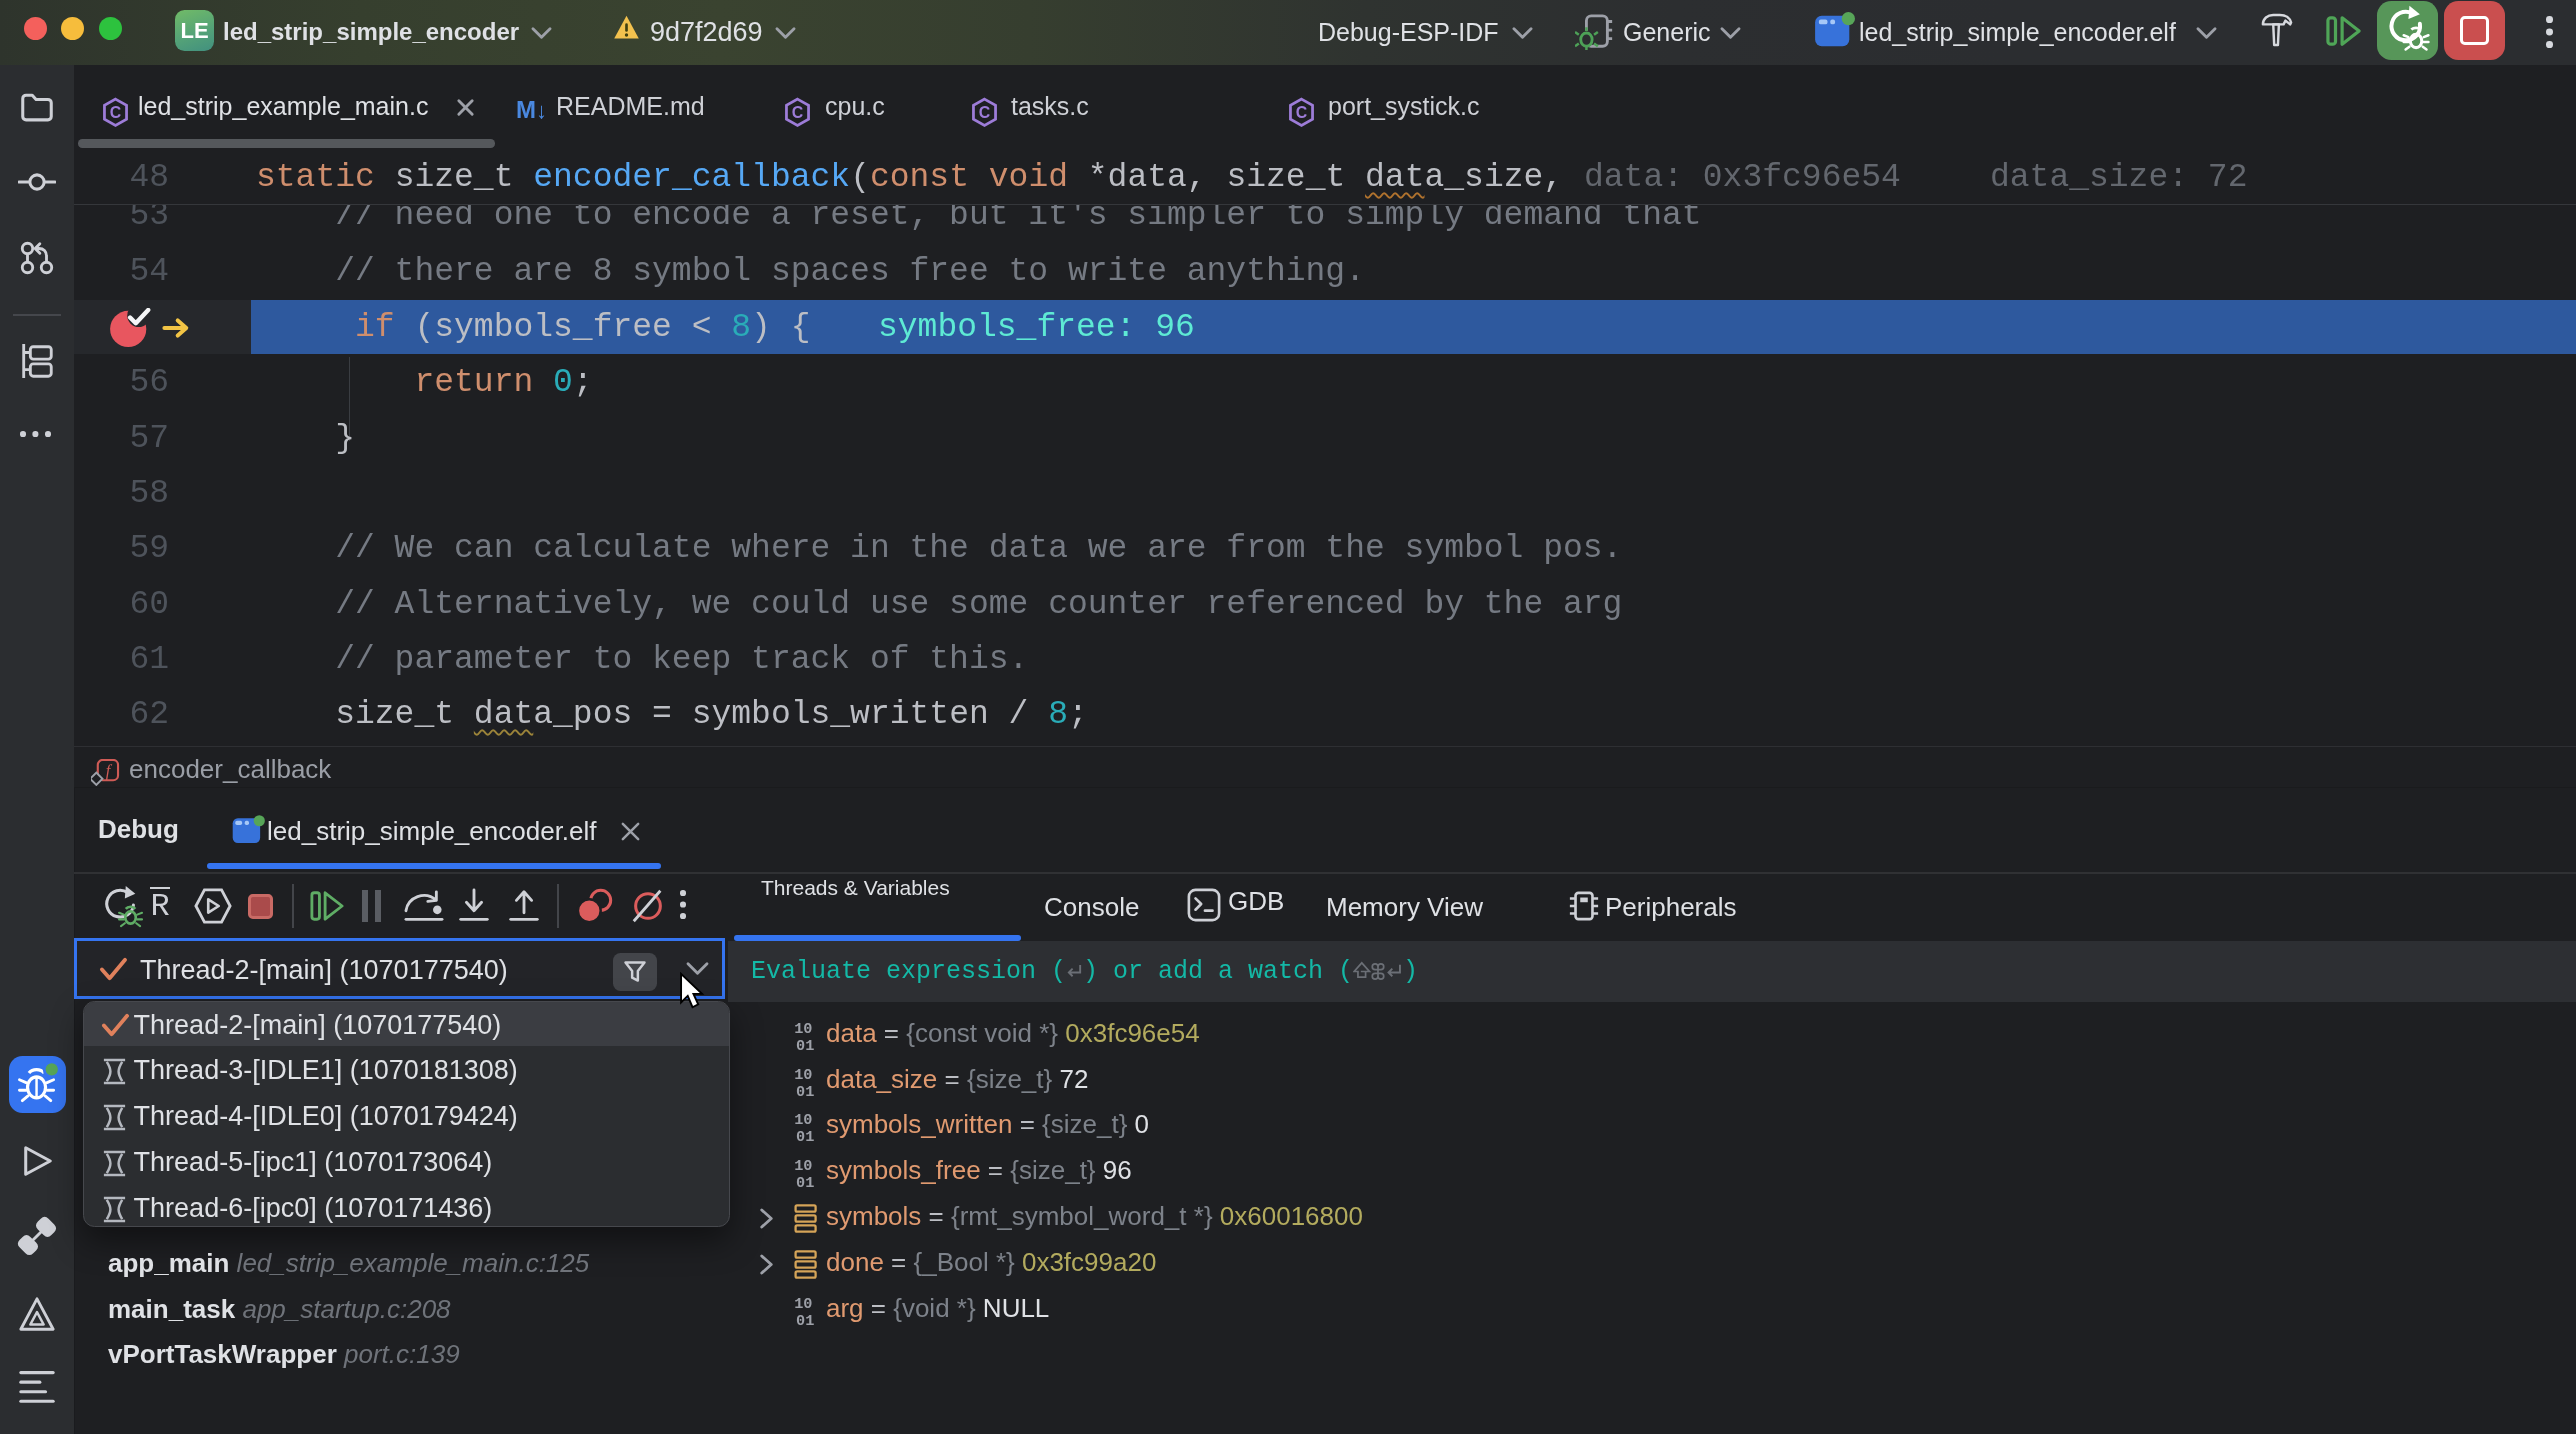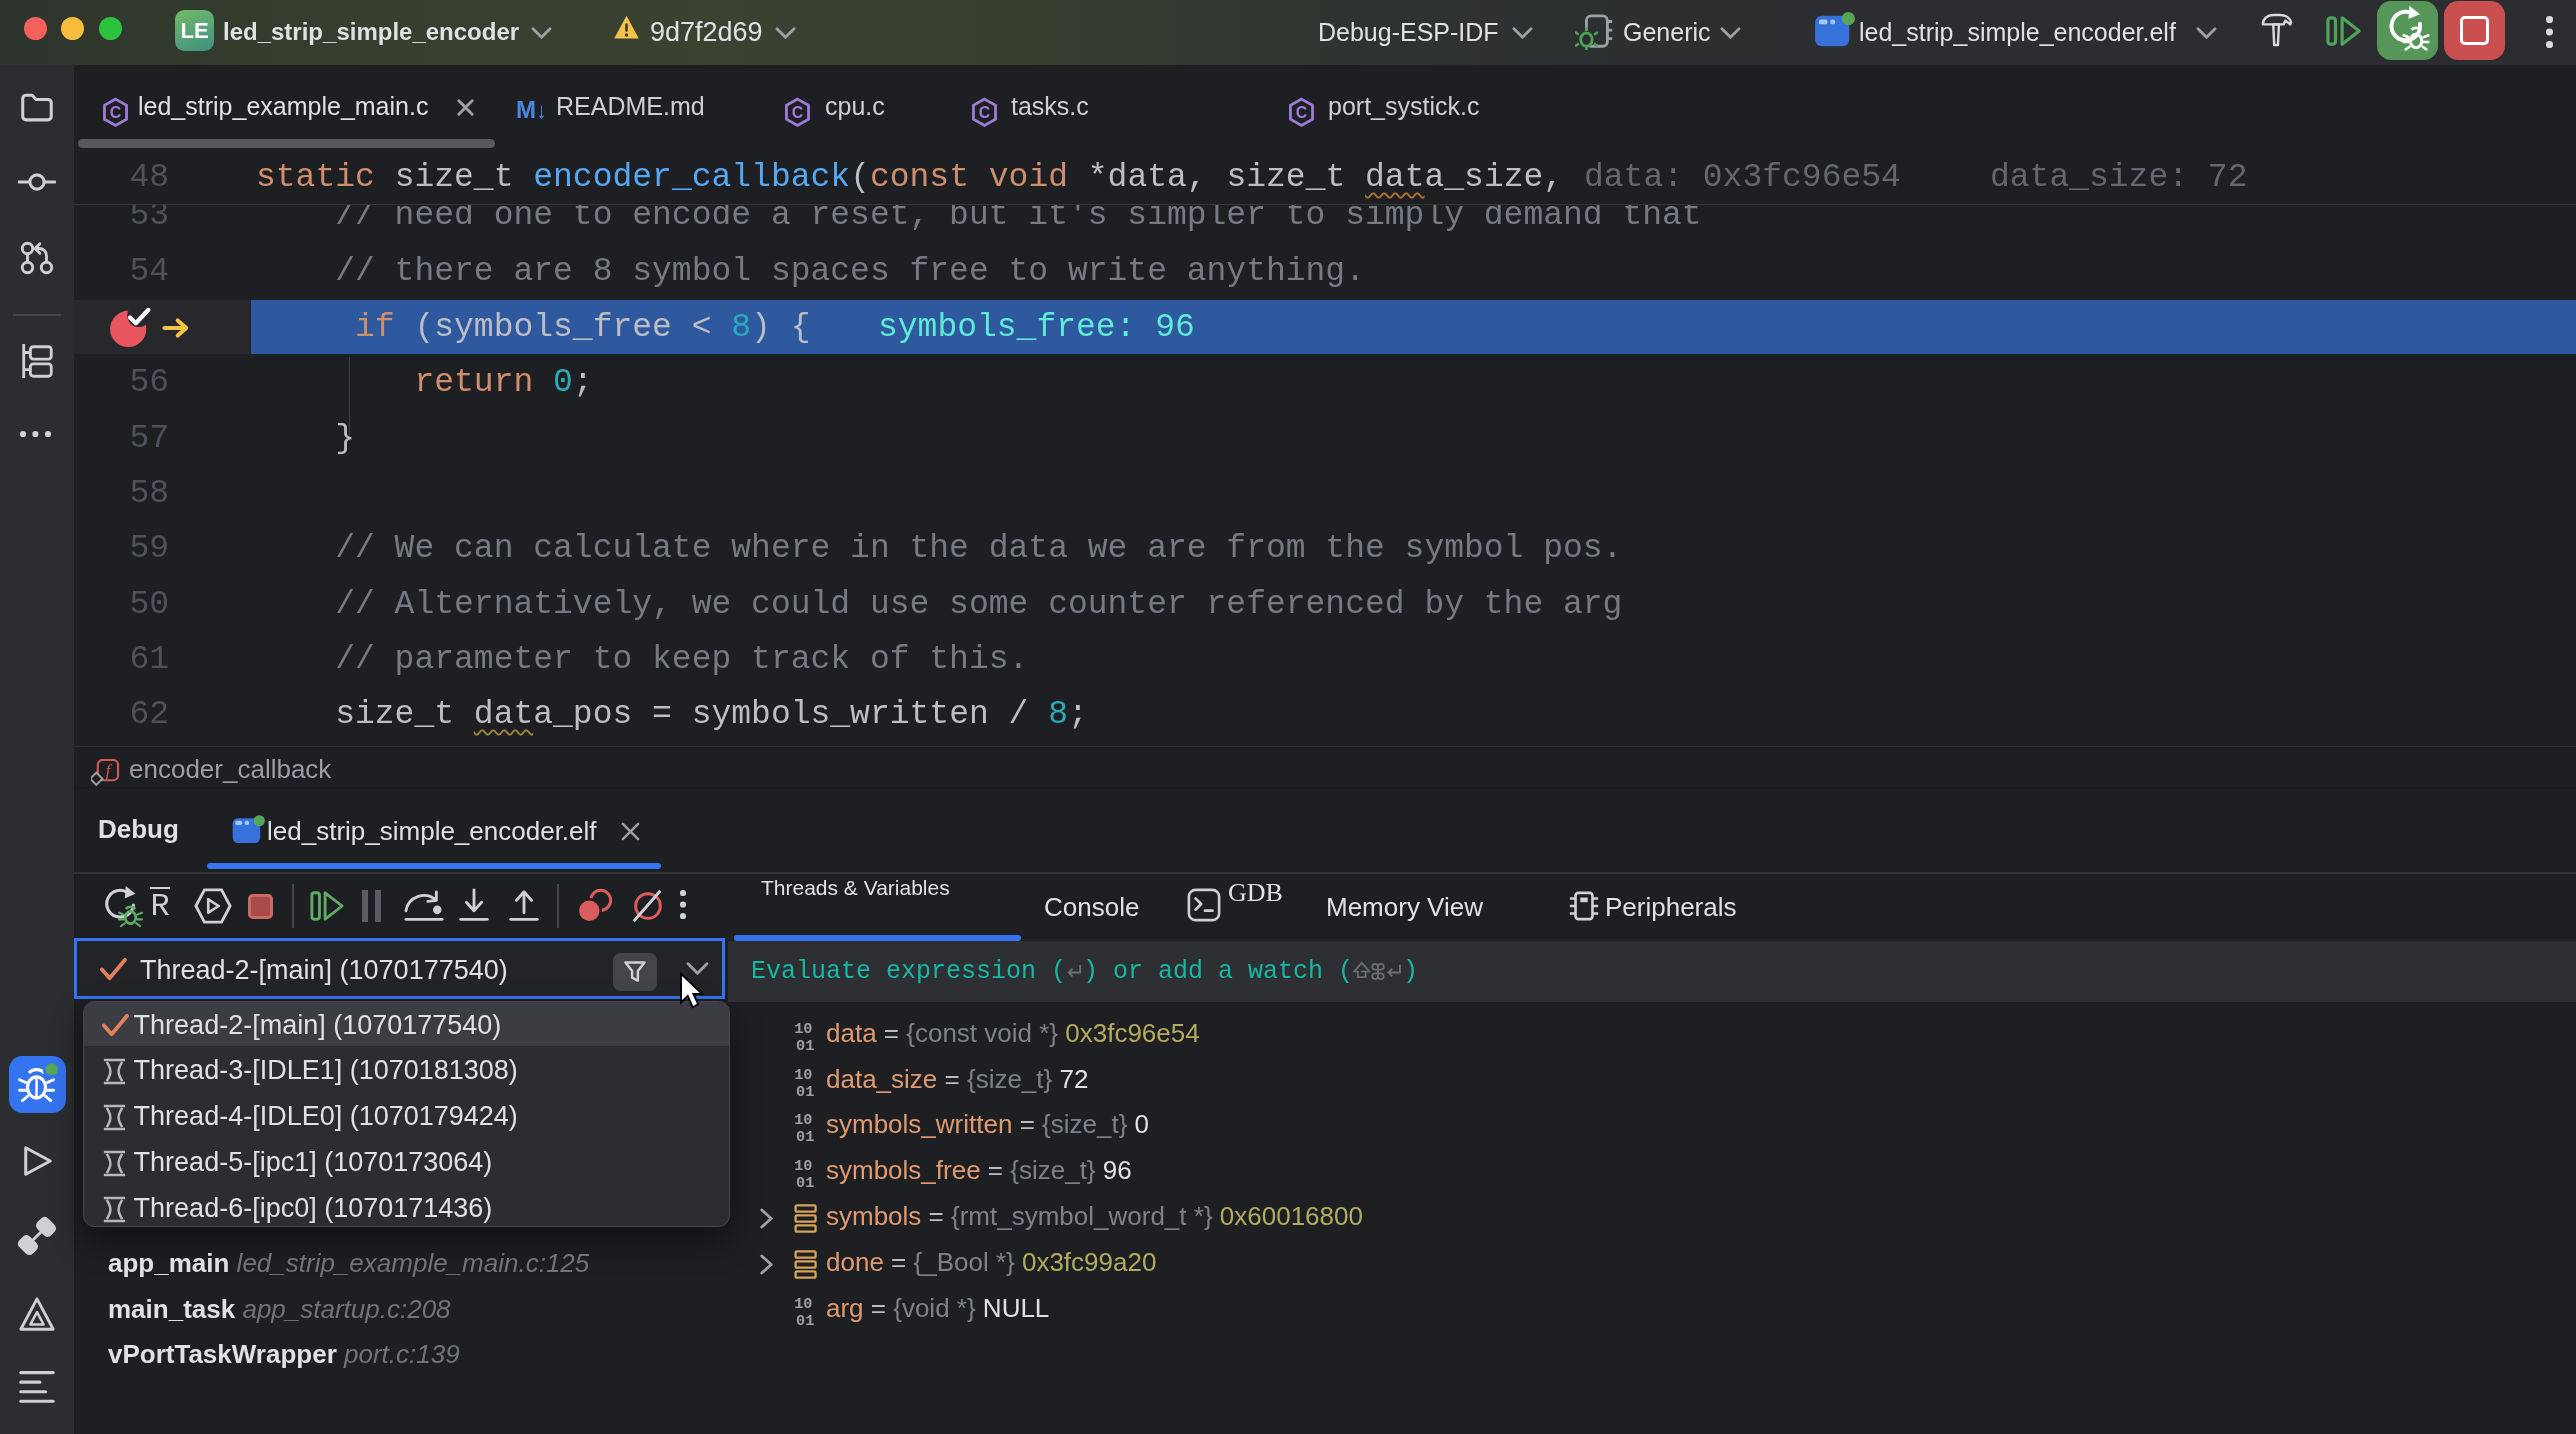--- a/index.html
+++ b/index.html
@@ -195,21 +195,21 @@
   <div id="editor">
     <div class="abs" style="left:0px;top:149px;width:177px;height:54px;background:#26282c;"></div>
     <div class="abs" style="left:177px;top:149px;width:2325px;height:54px;background:#2e599e;"></div>
     <div class="abs" style="left:275px;top:206px;width:1.4px;height:84px;background:#3a3d42;"></div>
     <div class="lnum" style="left:0;top:37px;">53</div>
     <div class="lnum" style="left:0;top:93px;">54</div>
     <div class="lnum" style="left:0;top:204px;">56</div>
     <div class="lnum" style="left:0;top:260px;">57</div>
     <div class="lnum" style="left:0;top:315px;">58</div>
     <div class="lnum" style="left:0;top:370px;">59</div>
-    <div class="lnum" style="left:0;top:426px;">50</div>
+    <div class="lnum" style="left:0;top:426px;">60</div>
     <div class="lnum" style="left:0;top:481px;">61</div>
     <div class="lnum" style="left:0;top:536px;">62</div>
     <div class="code" style="left:182px;top:37px;"><span class="cmt">    // need one to encode a reset, but it's simpler to simply demand that</span></div>
     <div class="code" style="left:182px;top:93px;"><span class="cmt">    // there are 8 symbol spaces free to write anything.</span></div>
     <div class="code" style="left:182px;top:149px;">     <span class="kw">if</span> (symbols_free &lt; <span class="num">8</span>) {</div>
     <div class="hint" style="left:804px;top:149px;line-height:55px;color:#5eead4;">symbols_free: 96</div>
     <div class="code" style="left:182px;top:204px;">        <span class="kw">return</span> <span class="num">0</span>;</div>
     <div class="code" style="left:182px;top:260px;">    }</div>
     <div class="code" style="left:182px;top:426px;"><span class="cmt">    // Alternatively, we could use some counter referenced by the arg</span></div>
     <div class="code" style="left:182px;top:370px;"><span class="cmt">    // We can calculate where in the data we are from the symbol pos.</span></div>
@@ -296,21 +296,21 @@
     </svg>
     <div class="abs" style="left:606px;top:88px;width:5.7px;height:5.7px;border-radius:50%;background:#ced0d6;box-shadow:0 11.5px 0 #ced0d6,0 23px 0 #ced0d6;"></div>
 
     <div class="abs" style="left:687px;top:74px;font-size:21px;">Threads &amp; Variables</div>
     <div class="abs" style="left:970px;top:90px;font-size:26px;">Console</div>
     <svg class="abs" style="left:1113px;top:86px;" width="34" height="34" viewBox="0 0 36 36">
         <rect x="2" y="2" width="32" height="32" rx="7" fill="none" stroke="#ced0d6" stroke-width="2.8"></rect>
         <path d="M9 11 L15 17 L9 23" fill="none" stroke="#ced0d6" stroke-width="2.8" stroke-linecap="round" stroke-linejoin="round"></path>
         <path d="M19 24 H27" stroke="#ced0d6" stroke-width="2.8" stroke-linecap="round"></path>
       </svg>
-    <div class="abs" style="left:1154px;top:76px;font-size:26px;font-family:Liberation Serif, serif;">GDB</div>
+    <div class="abs" style="left:1154px;top:84px;font-size:26px;">GDB</div>
     <div class="abs" style="left:1252px;top:90px;font-size:26px;">Memory View</div>
     <svg class="abs" style="left:1494px;top:86px;" width="32" height="36" viewBox="0 0 34 38">
         <rect x="8" y="5" width="18" height="28" rx="3" fill="none" stroke="#ced0d6" stroke-width="2.8"></rect>
         <path d="M8 11 H2 M8 19 H2 M8 27 H2 M26 11 H32 M26 19 H32 M26 27 H32" stroke="#ced0d6" stroke-width="2.8"></path>
         <rect x="13" y="10" width="8" height="5" fill="#ced0d6"></rect>
       </svg>
     <div class="abs" style="left:1531px;top:90px;font-size:26px;">Peripherals</div>
     <div class="tabu" style="left:660px;top:133px;width:287px;"></div>
 
     <div class="abs" style="left:0;top:136px;width:651px;height:61px;background:#232428;border:3.8px solid #3574f0;box-sizing:border-box;">

